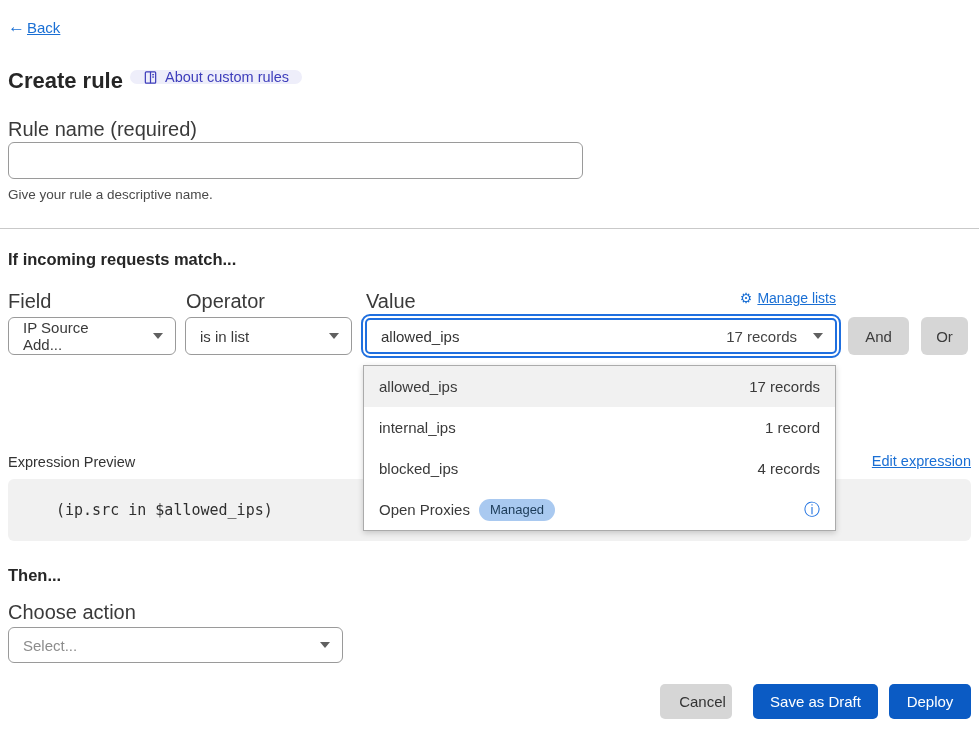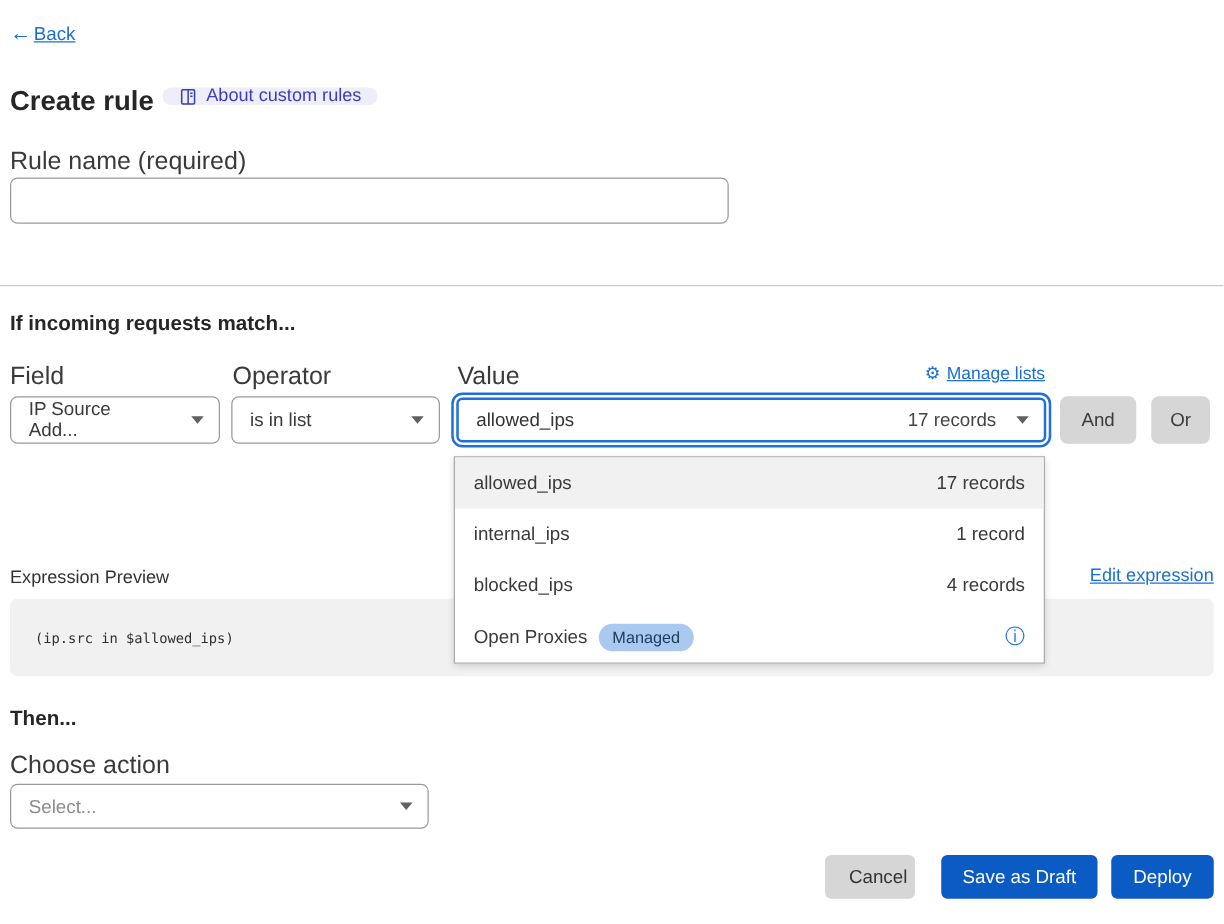--- a/index.html
+++ b/index.html
@@ -72,21 +72,21 @@
   .list-row.highlight{background:var(--row-highlight);}
   .list-row .grow{flex:1;}
   .list-meta{color:#3a3a3a;}
   .managed-badge{display:inline-flex;align-items:center;height:22px;background:var(--badge-bg);color:var(--badge-text);font-size:13px;border-radius:11px;padding:0 11px;margin-left:9px;}
   .info-icon{color:#1a6ee0;font-size:16px;line-height:1;cursor:pointer;}
 
   
   .expr-label{position:absolute;left:8px;top:454px;font-size:14.5px;color:#333;}
   .edit-expression{position:absolute;top:453px;right:8px;font-size:14.5px;color:var(--link-blue);text-decoration:underline;cursor:pointer;}
   .expr-block{position:absolute;left:8px;top:479px;width:963px;height:62px;background:var(--code-bg);border-radius:6px;display:flex;align-items:center;padding-left:20px;}
-  .expr-code{font-family:"DejaVu Sans Mono",monospace;font-size:11px;color:#2f2f2f;}
+  .expr-code{font-family:"DejaVu Sans Mono",monospace;font-size:15px;color:#2f2f2f;margin-left:28px;}
 
   
   .then-heading{position:absolute;left:8px;top:566px;}
   .choose-action-label{position:absolute;left:8px;top:601px;}
   .action-select{left:8px;top:627px;width:335px;height:36px;}
   .placeholder{color:#8c8c8c;}
 
   
   .footer-button{position:absolute;top:684px;height:35px;border:none;border-radius:5px;font-size:15px;font-family:"Liberation Sans",sans-serif;cursor:pointer;}
   .cancel-button{left:660px;width:72px;background:var(--gray-btn);color:#333;padding-left:13px;}
@@ -112,20 +112,21 @@
         <line x1="8" y1="2" x2="8" y2="14"></line>
         <line x1="9.8" y1="5" x2="11.8" y2="5"></line>
         <line x1="9.8" y1="7.5" x2="11.8" y2="7.5"></line>
       </svg>
     </span>
     <span>About custom rules</span>
   </div>
 
   <label class="field-label rule-name-label">Rule name (required)</label>
   <input class="rule-name-input" type="text" value="" style="">
+  <div class="helper-text">Give your rule a descriptive name.</div>
 
   <div class="divider"></div>
 
   <h2 class="section-heading match-heading">If incoming requests match...</h2>
 
   <span class="field-label col-label-field">Field</span>
   <span class="field-label col-label-operator">Operator</span>
   <span class="field-label col-label-value">Value</span>
 
   <div class="select-box field-select">

